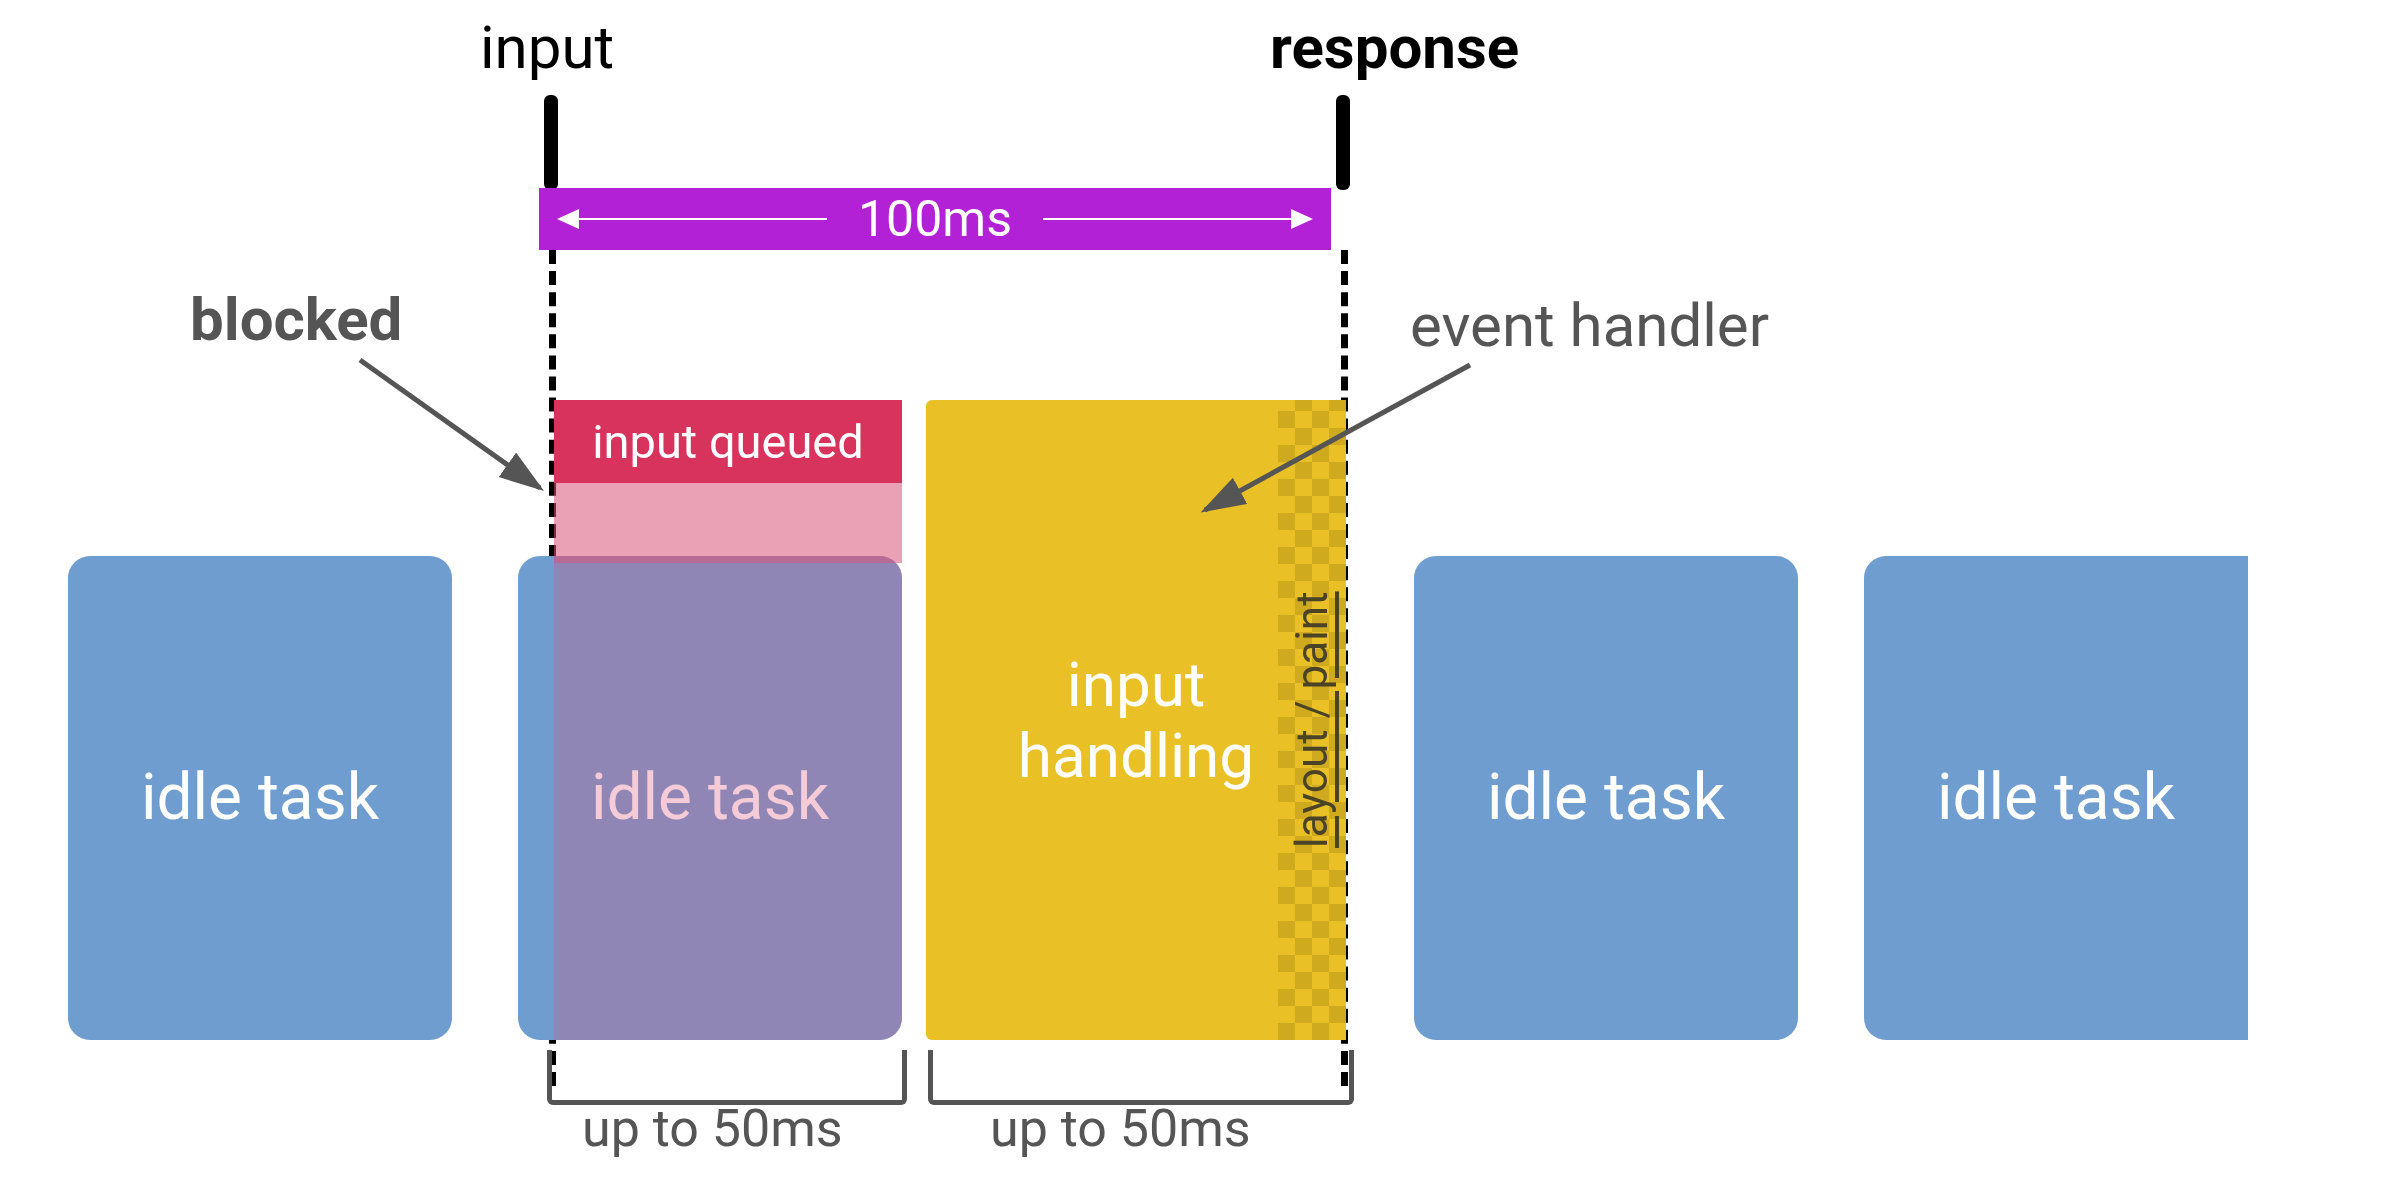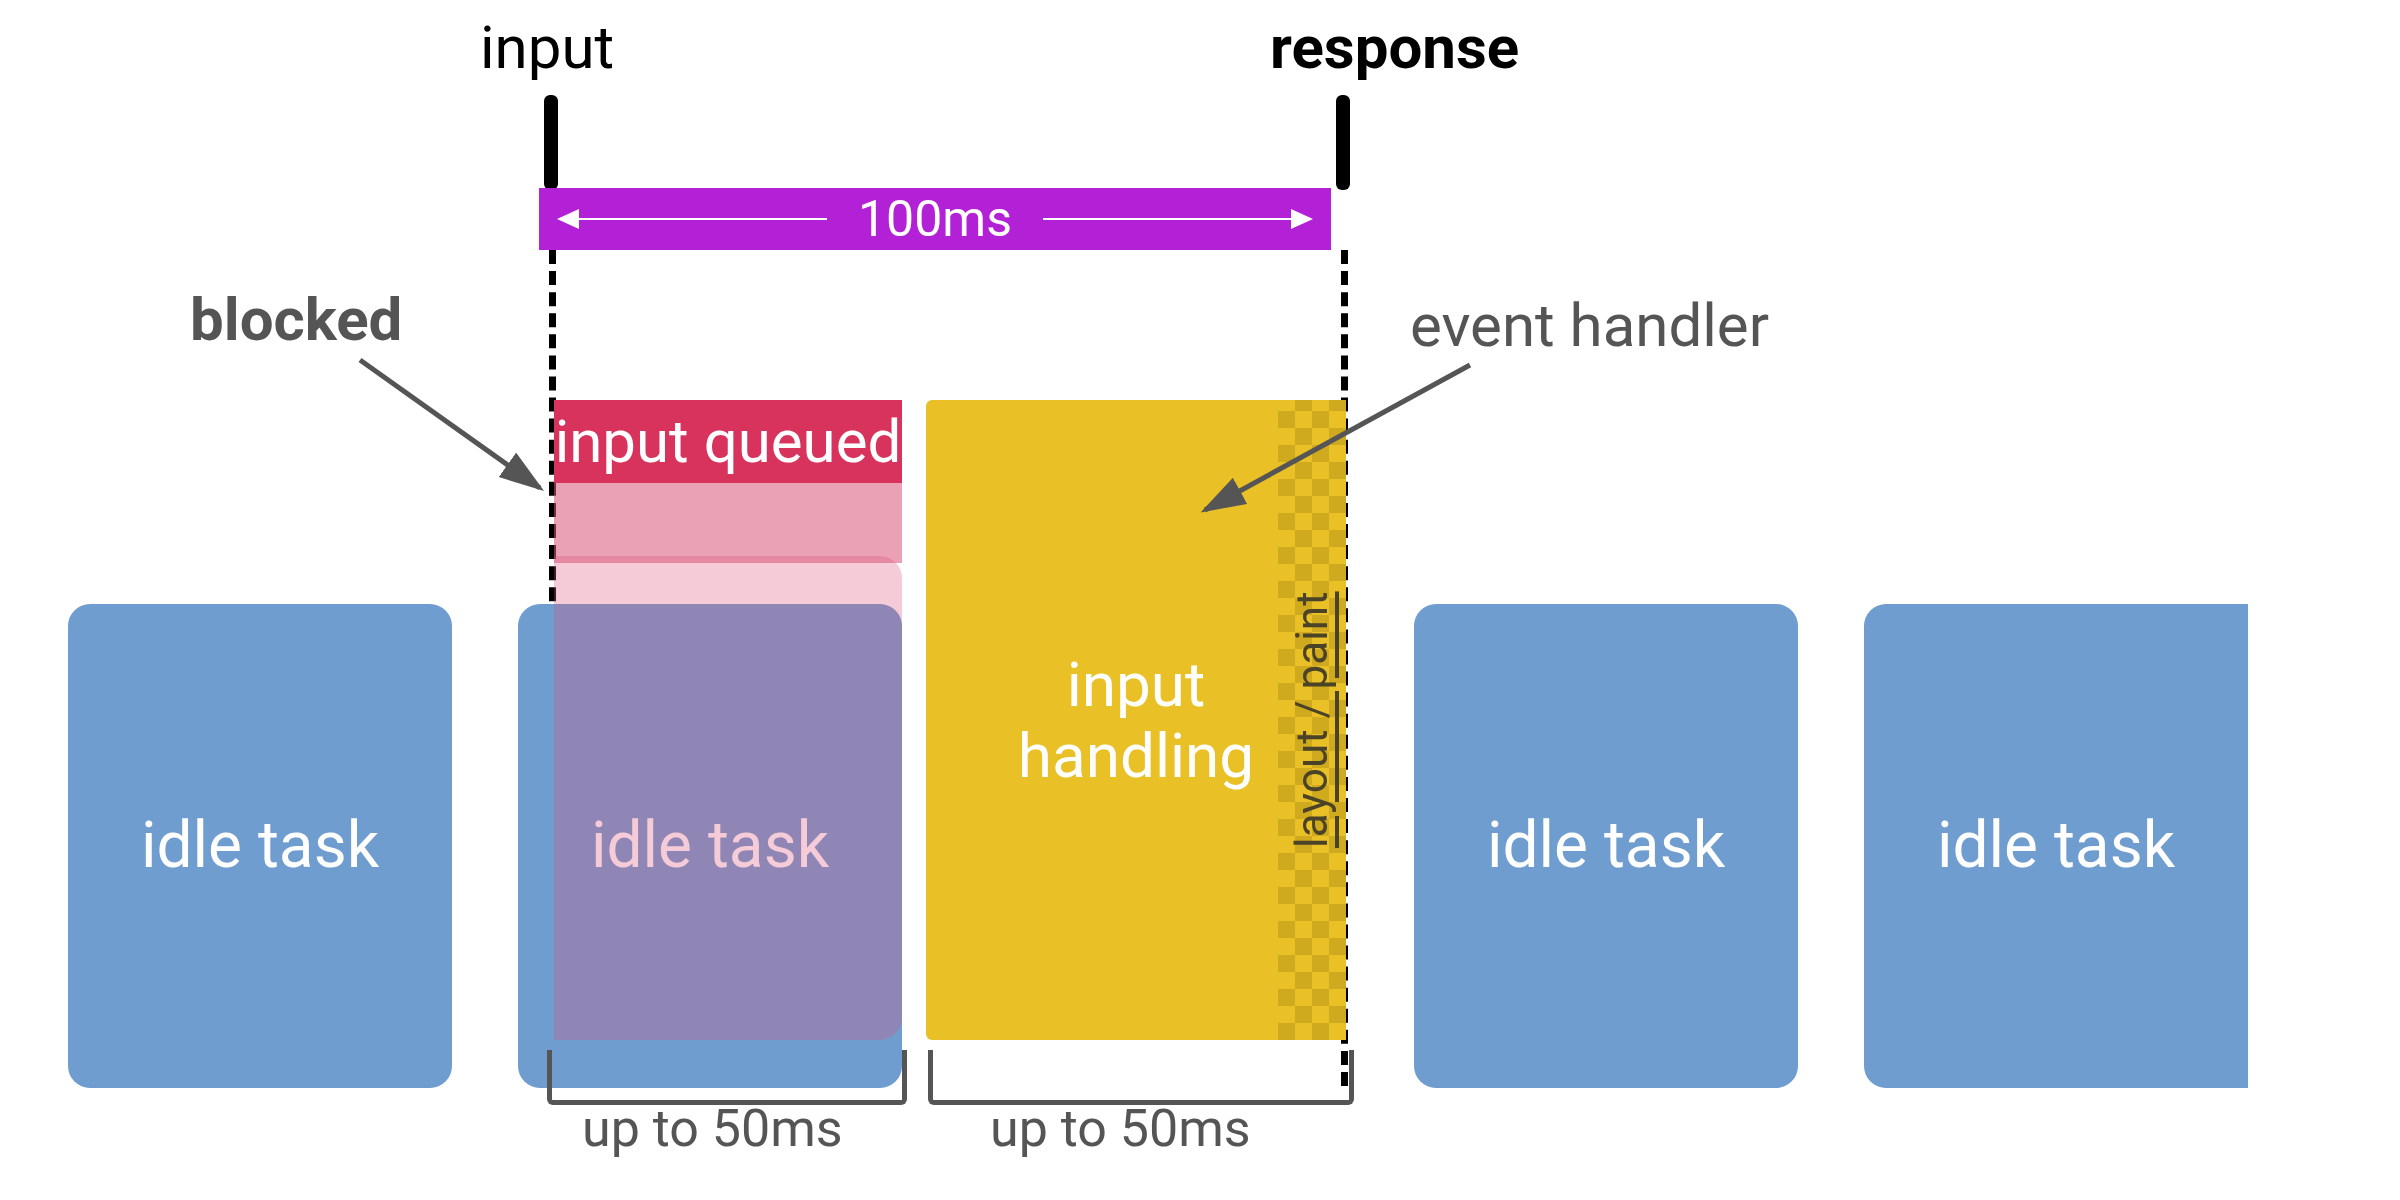--- a/index.html
+++ b/index.html
@@ -86,40 +86,39 @@
   .block {
     position: absolute;
     border-radius: 22px;
     display: flex;
     align-items: center;
     justify-content: center;
     text-align: center;
     color: #fff;
     font-size: 64px;
     line-height: 1.15;
-    margin-top: 48px;
   }
   .idle { background: #6f9dcf; }
   #idle1 { left:  68px; top: 556px; width: 384px; height: 484px; }
   #idle2 { left: 518px; top: 556px; width: 384px; height: 484px; }
   #idle3 { left:1414px; top: 556px; width: 384px; height: 484px; }
   #idle4 { left:1864px; top: 556px; width: 384px; height: 484px; border-radius: 22px 0 0 22px;}
 
   
   #input-queued-light {
     position: absolute;
     left: 554px; top: 483px; width: 348px; height: 80px;
     background: rgba(217,83,121,0.55);
   }
   #input-queued-dark {
     position: absolute;
     left: 554px; top: 400px; width: 348px; height: 83px;
     background: #d7335c;
     color: #fff;
-    font-size: 60px;
+    font-size: 47px;
     display: flex; align-items: center; justify-content: center;
   }
   
   #idle2-overlay {
     position: absolute;
     left: 554px; top: 556px; width: 348px; height: 484px;
     background: rgba(217,83,121,0.30);
     border-radius: 0 22px 22px 0;
   }
 

